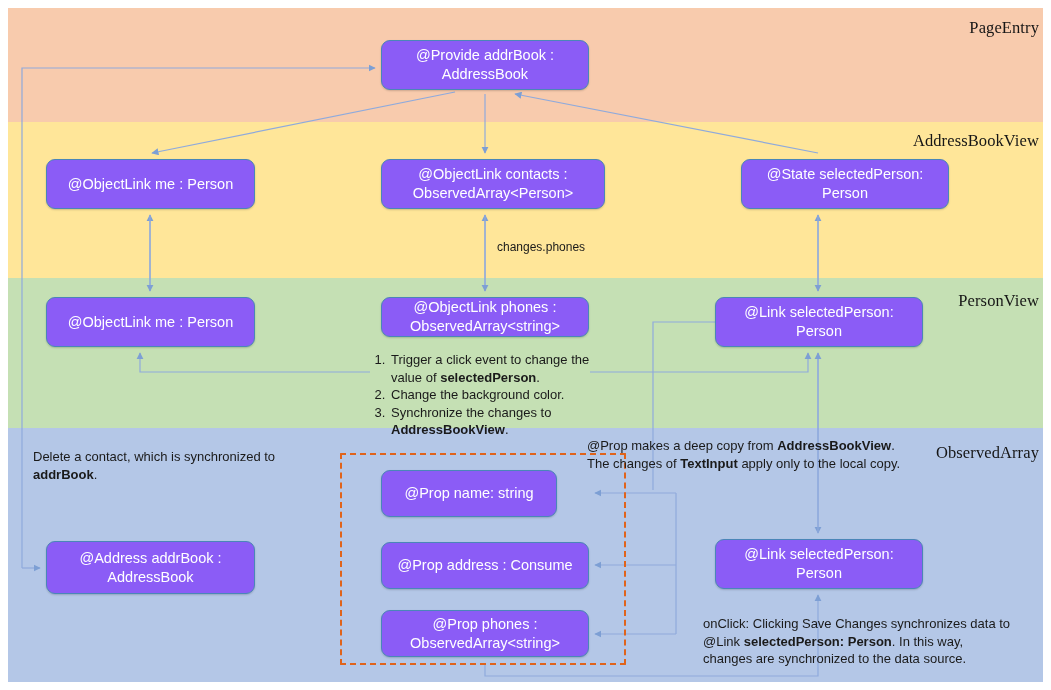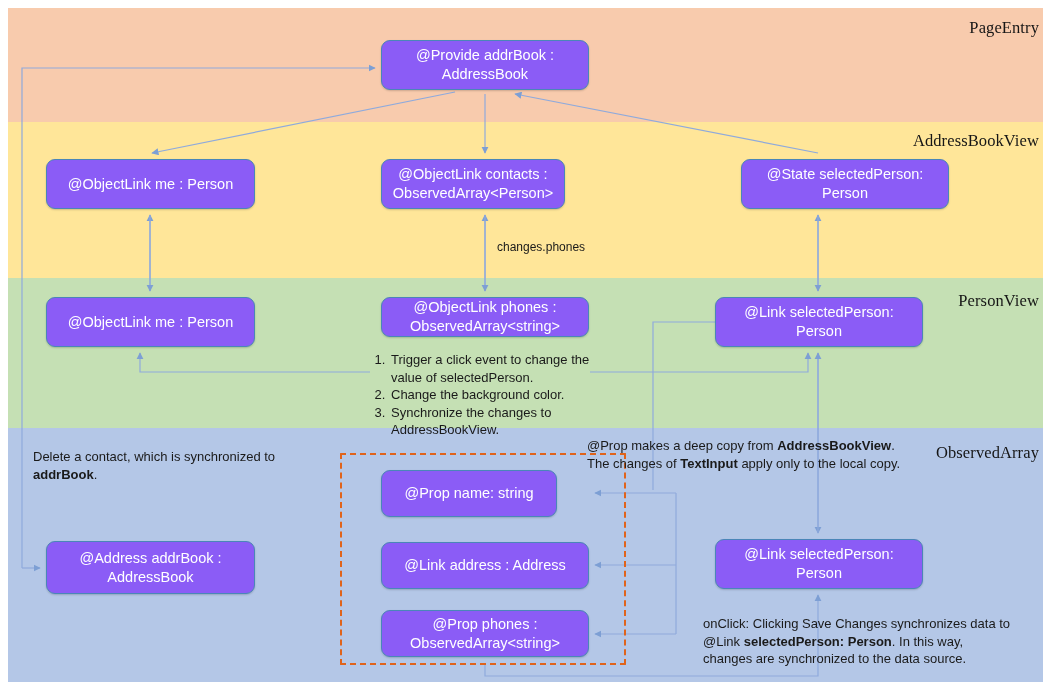--- a/index.html
+++ b/index.html
@@ -78,21 +78,21 @@
   ol.steps {
     position: absolute;
     margin: 0;
     padding-left: 17px;
     font-size: 13px;
     line-height: 17.5px;
     color: #1a1a1a;
     font-family: "Liberation Sans", sans-serif;
   }
   ol.steps li { padding-left: 2px; }
-  ol.steps li b { font-weight: normal; margin-top: 18px; }
+  ol.steps li b { font-weight: bold; margin-top: 18px; }
   svg.edges {
     position: absolute;
     left: 0; top: 0;
     width: 1051px;
     height: 690px;
     pointer-events: none;
   }
 </style>
 </head>
 <body>
@@ -152,33 +152,33 @@
   <div class="dashed-group" style="left:340px;top:453px;width:286px;height:212px;"></div>
 
   <div class="band-label" style="top:18px;">PageEntry</div>
   <div class="band-label" style="top:131px;">AddressBookView</div>
   <div class="band-label" style="top:291px;">PersonView</div>
   <div class="band-label" style="top:443px;">ObservedArray</div>
 
   <div class="node" style="left:381px;top:40px;width:208px;height:50px;">@Provide addrBook :
 AddressBook</div>
   <div class="node" style="left:46px;top:159px;width:209px;height:50px;">@ObjectLink me : Person</div>
-  <div class="node" style="left:381px;top:159px;width:184px;height:50px;">@ObjectLink contacts :
+  <div class="node" style="left:381px;top:159px;width:224px;height:50px;">@ObjectLink contacts :
 ObservedArray&lt;Person&gt;</div>
   <div class="node" style="left:715px;top:159px;width:208px;height:50px;margin-left:26px;">@State selectedPerson:
 Person</div>
   <div class="node" style="left:46px;top:297px;width:209px;height:50px;">@ObjectLink me : Person</div>
   <div class="node" style="left:381px;top:297px;width:208px;height:40px;">@ObjectLink phones :
 ObservedArray&lt;string&gt;</div>
   <div class="node" style="left:715px;top:297px;width:208px;height:50px;">@Link selectedPerson:
 Person</div>
   <div class="node" style="left:46px;top:541px;width:209px;height:53px;">@Address addrBook :
 AddressBook</div>
   <div class="node" style="left:381px;top:470px;width:176px;height:47px;">@Prop name: string</div>
-  <div class="node" style="left:381px;top:542px;width:208px;height:47px;">@Link address : Address</div>
+  <div class="node" style="left:381px;top:542px;width:208px;height:47px;">@Prop address : Consume</div>
   <div class="node" style="left:381px;top:610px;width:208px;height:47px;">@Prop phones :
 ObservedArray&lt;string&gt;</div>
   <div class="node" style="left:715px;top:539px;width:208px;height:50px;">@Link selectedPerson:
 Person</div>
 
   <div class="note-small" style="left:497px;top:239px;">changes.phones</div>
 
   <ol class="steps" style="left:372px;top:351px;width:230px;">
     <li>Trigger a click event to change the value of <b>selectedPerson</b>.</li>
     <li>Change the background color.</li>

